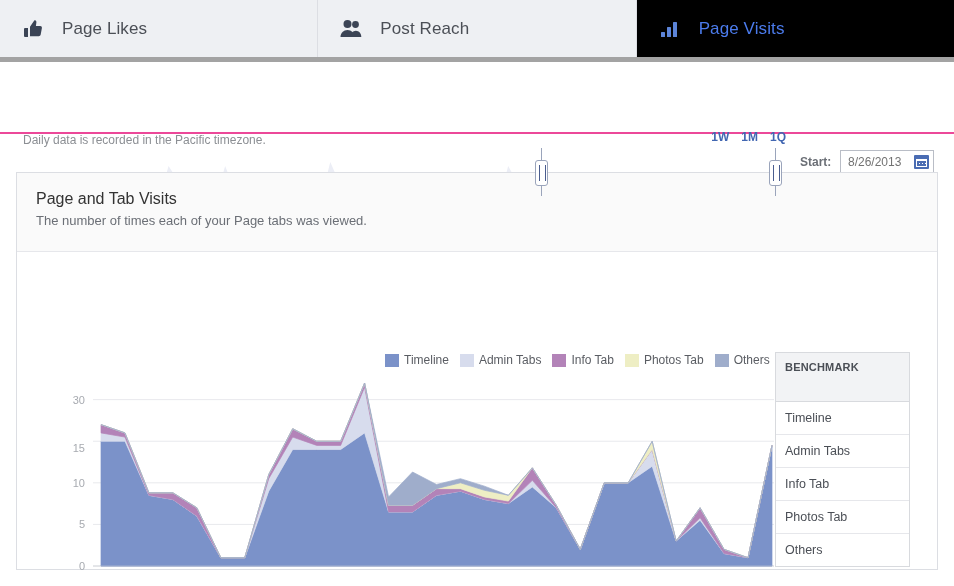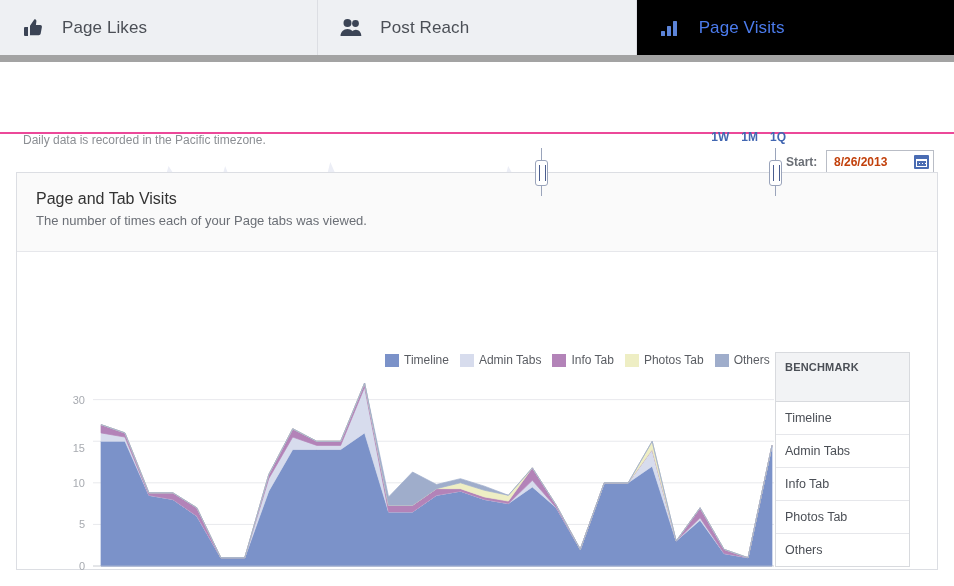--- a/index.html
+++ b/index.html
@@ -21,21 +21,21 @@
     width: 954px;
     height: 586px;
     box-sizing: border-box;
     background: #ffffff;
   }
 
   
   #tabbar {
     display: flex;
     height: 62px;
-    border-bottom: 7px solid #a3a3a3;
+    border-bottom: 5px solid #a3a3a3;
     background: #f0f1f4;
     box-sizing: border-box;
   }
   .tab {
     flex: 1 1 0;
     display: flex;
     align-items: center;
     gap: 16px;
     padding-left: 20px;
     box-sizing: border-box;
@@ -154,20 +154,21 @@
   #date-controls {
     position: absolute;
     right: 20px;
     top: 88px;
     width: 148px;
   }
   .date-row {
     display: flex;
     align-items: center;
     margin-bottom: 7px;
+    margin-left: 14px;
   }
   .date-row-label {
     width: 40px;
     font-size: 12px;
     font-weight: bold;
     color: #6b6f76;
   }
   .date-field {
     flex: 1;
     display: flex;
@@ -175,22 +176,22 @@
     justify-content: space-between;
     height: 23px;
     padding: 0 4px 0 7px;
     background: #ffffff;
     border: 1px solid #b9bdc6;
     box-sizing: border-box;
     cursor: pointer;
   }
   .date-value {
     font-size: 12px;
-    font-weight: bold;
-    color: #c2410c;
+    font-weight: normal;
+    color: #737373;
   }
   .cal-icon {
     width: 15px;
     height: 14px;
     background: #4a6cb3;
     border-radius: 1px;
     position: relative;
     flex: none;
   }
   .cal-icon:before {

